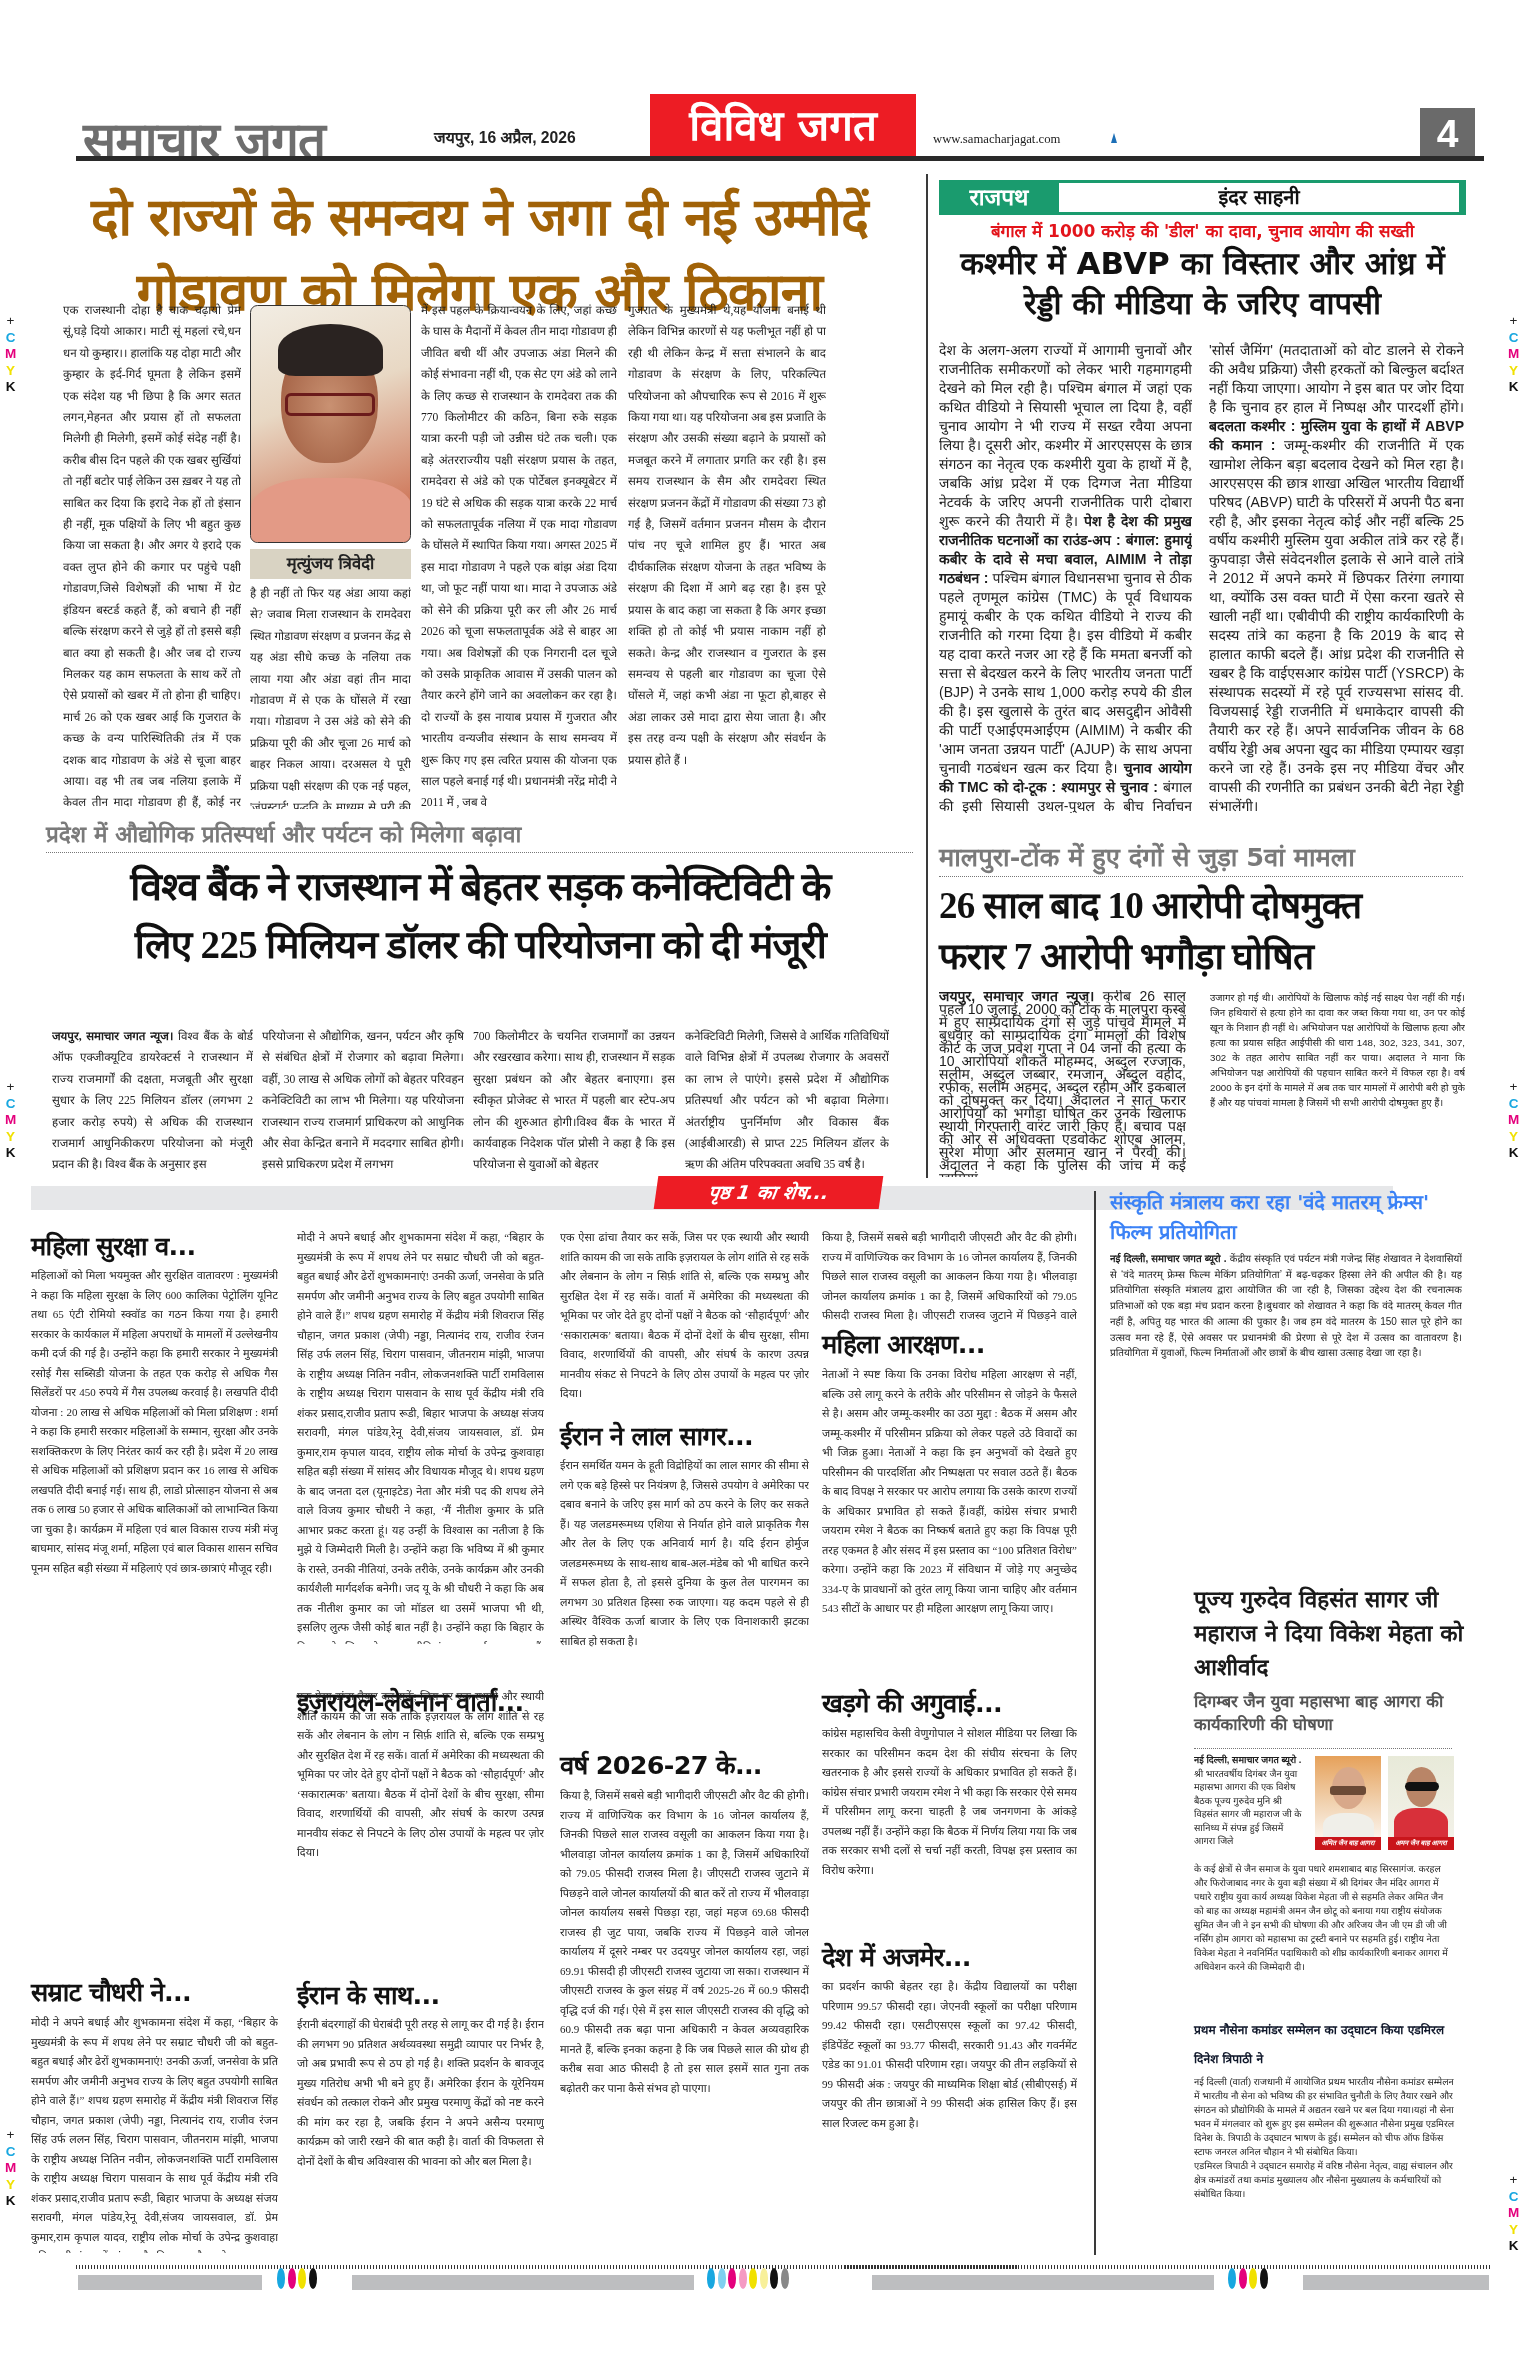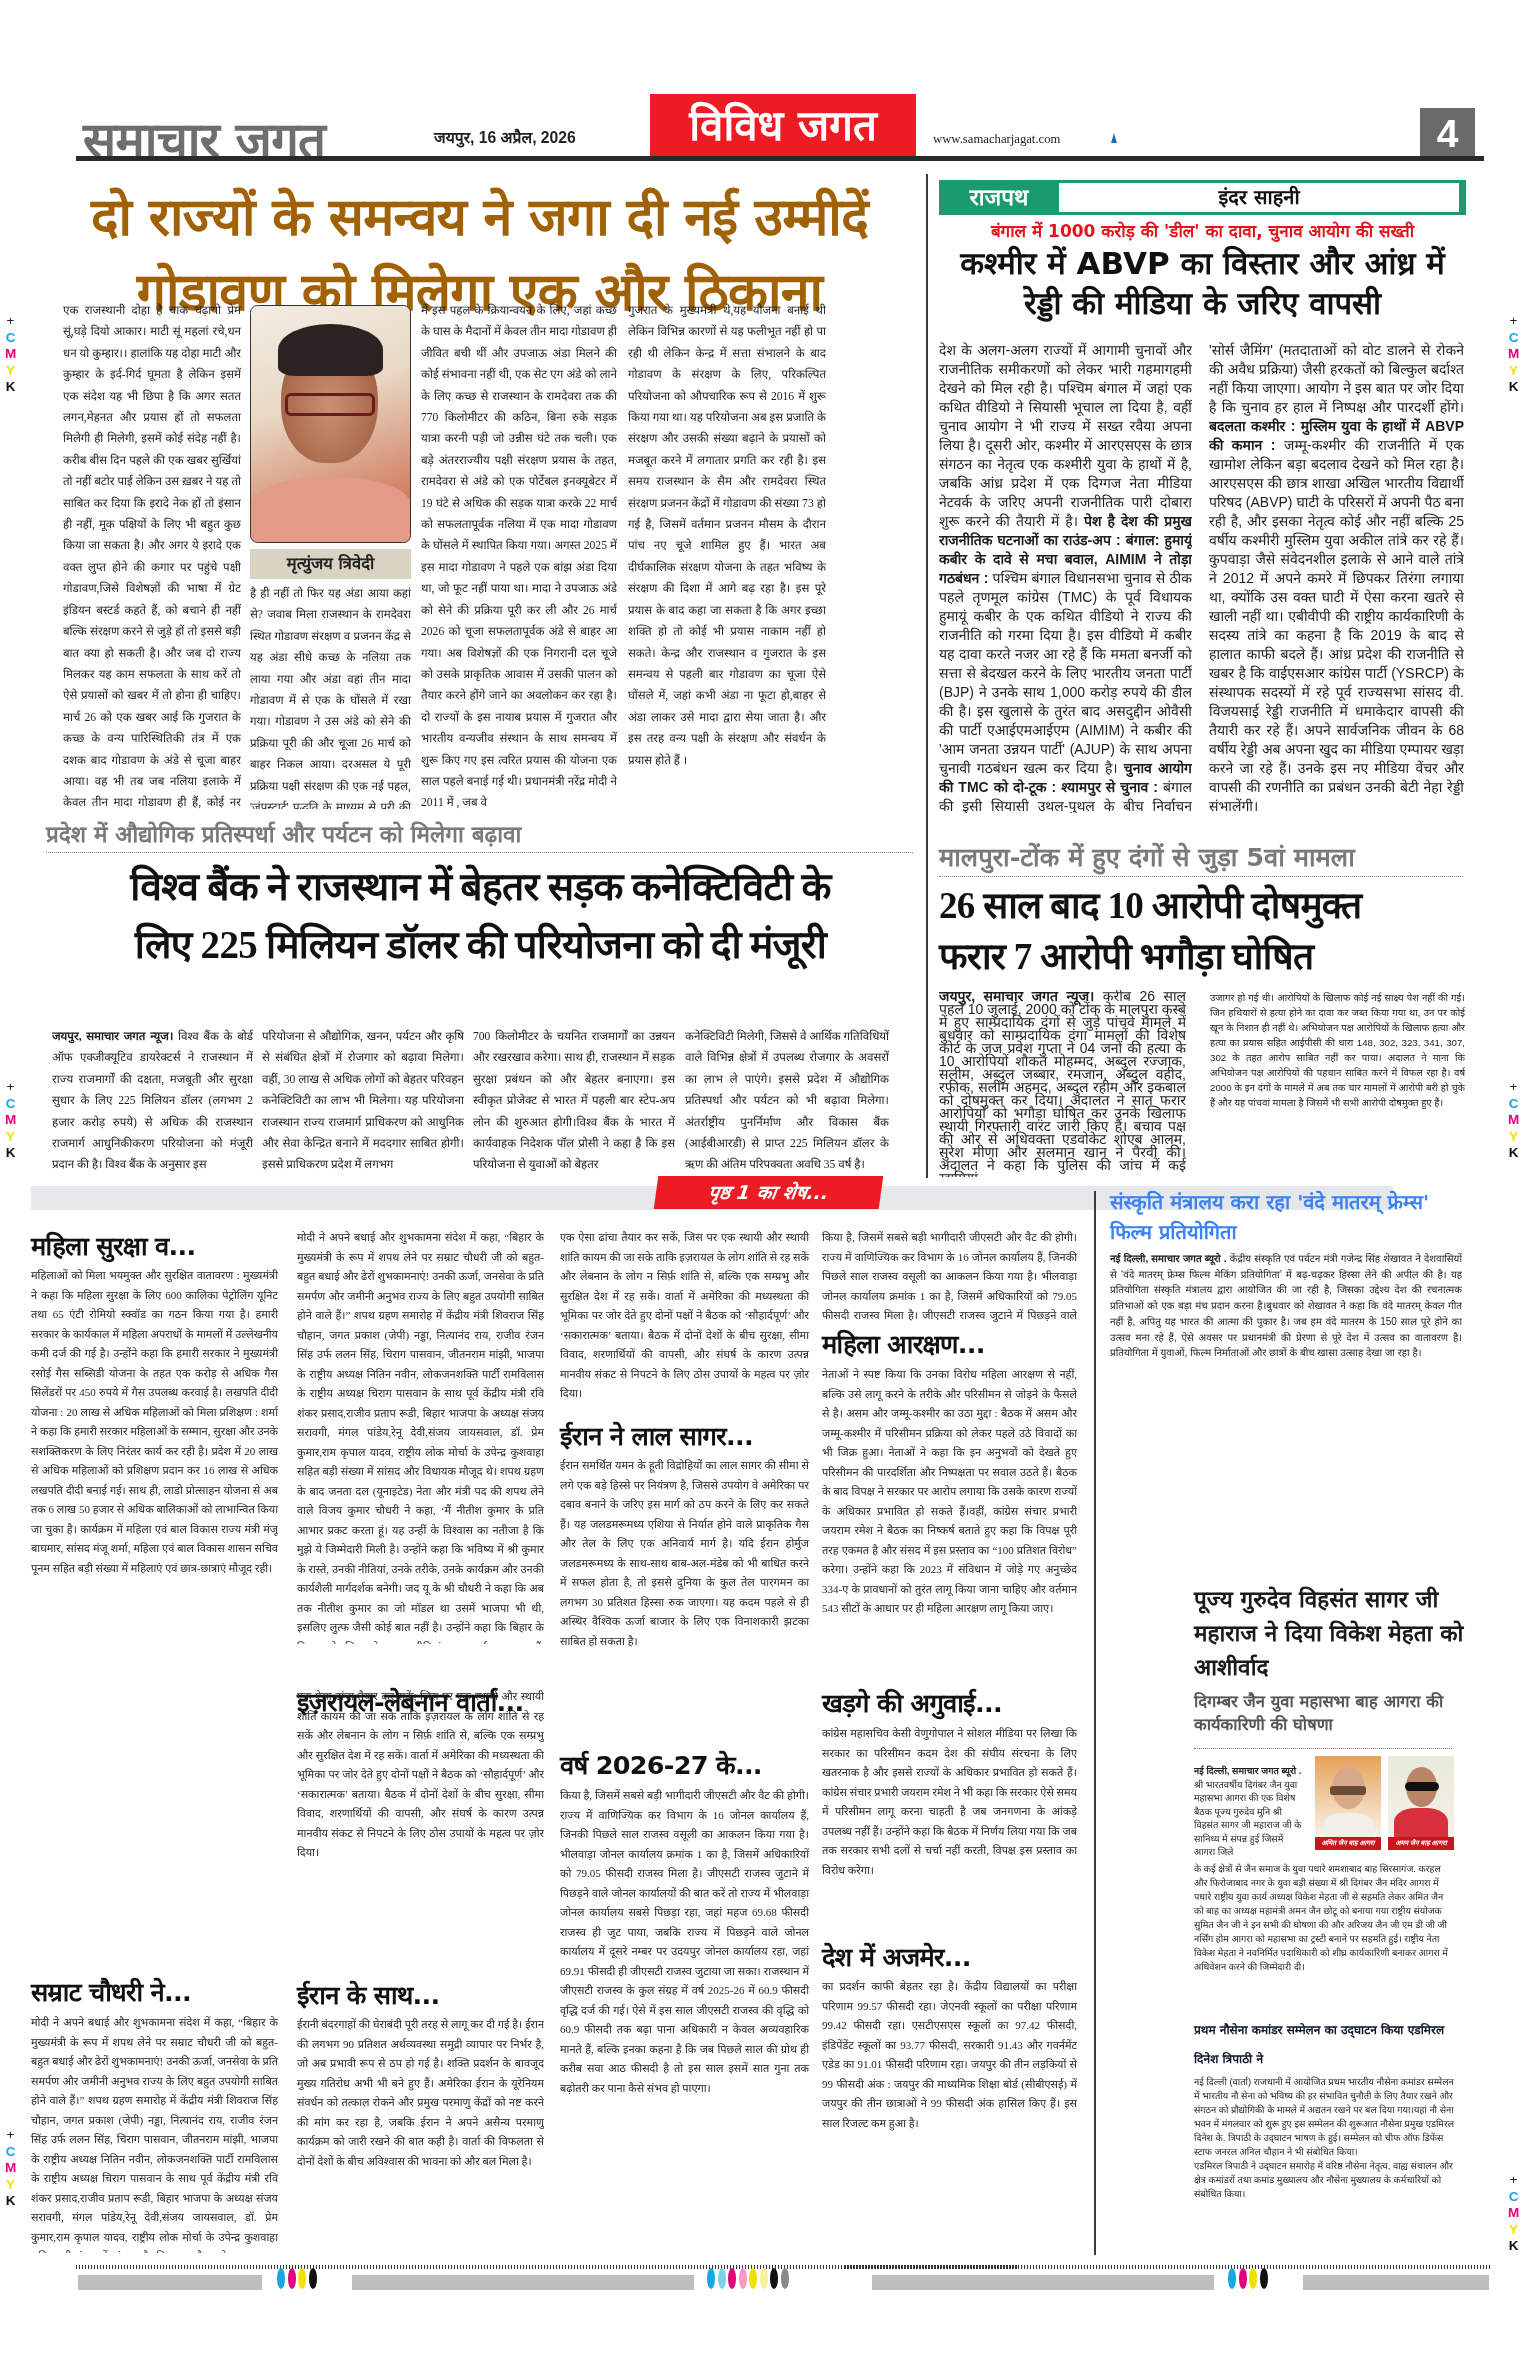--- a/index.html
+++ b/index.html
@@ -178,21 +178,21 @@
 <div class="rail-head" style="left:1110px; top:1187px; width:352px; font-size:20px; line-height:30px; color:#3b82f6;">संस्कृति मंत्रालय करा रहा 'वंदे मातरम् फ्रेम्स' फिल्म प्रतियोगिता</div>
 <div class="col sans" style="left:1110px; top:1251px; width:352px; height:277px; font-size:10px; line-height:15.7px;">
   <b>नई दिल्ली, समाचार जगत ब्यूरो .</b>
   <span>केंद्रीय संस्कृति एवं पर्यटन मंत्री गजेन्द्र सिंह शेखावत ने देशवासियों से ‘वंदे मातरम् फ्रेम्स फिल्म मेकिंग प्रतियोगिता’ में बढ़-चढ़कर हिस्सा लेने की अपील की है। यह प्रतियोगिता संस्कृति मंत्रालय द्वारा आयोजित की जा रही है, जिसका उद्देश्य देश की रचनात्मक प्रतिभाओं को एक बड़ा मंच प्रदान करना है।बुधवार को शेखावत ने कहा कि वंदे मातरम् केवल गीत नहीं है, अपितु यह भारत की आत्मा की पुकार है। जब हम वंदे मातरम के 150 साल पूरे होने का उत्सव मना रहे हैं, ऐसे अवसर पर प्रधानमंत्री की प्रेरणा से पूरे देश में उत्सव का वातावरण है। प्रतियोगिता में युवाओं, फिल्म निर्माताओं और छात्रों के बीच खासा उत्साह देखा जा रहा है।</span>
 </div>
 
 <div class="rail-head" style="left:1194px; top:1582px; width:270px; font-size:22.5px; line-height:34px; color:#1a1a1a;">पूज्य गुरुदेव विहसंत सागर जी महाराज ने दिया विकेश मेहता को आशीर्वाद</div>
 
 <div class="rail-head" style="left:1194px; top:1691px; width:270px; font-size:16.5px; line-height:22.5px; color:#555;">दिगम्बर जैन युवा महासभा बाह आगरा की कार्यकारिणी की घोषणा</div>
 <div class="abs dotted-rule" style="left:1194px; top:1748px; width:258px; border-top-width:0.7px;"></div>
-<div class="col sans" style="left:1194px; top:1753px; width:112px; height:112px; font-size:9.4px; line-height:13.5px; text-align:left;margin-top:11px;">
+<div class="col sans" style="left:1194px; top:1753px; width:112px; height:112px; font-size:9.4px; line-height:13.5px; text-align:left;">
   <b>नई दिल्ली, समाचार जगत ब्यूरो .</b>
   <span>श्री भारतवर्षीय दिगंबर जैन युवा महासभा आगरा की एक विशेष बैठक पूज्य गुरुदेव मुनि श्री विहसंत सागर जी महाराज जी के सानिध्य में संपन्न हुई जिसमें आगरा जिले</span>
 </div>
 <div class="jain-photo" style="left:1315px; top:1756px; background: linear-gradient(180deg,#e6a15a 0%, #f1d2b0 50%, #fff 100%);">
   <div style="position:absolute;left:16.5px;top:10.5px;width:33px;height:42px;border-radius:50%;background:#d8a88a;"></div>
   <div style="position:absolute;left:15px;top:30px;width:36px;height:9px;background:#6b4a36;border-radius:3px;"></div>
   <div style="position:absolute;left:7.5px;top:57px;width:51px;height:30px;background:#f0efe9;border-radius:40% 40% 0 0;"></div>
   <div class="caption">अमित जैन बाह आगरा</div>
 </div>
 <div class="jain-photo" style="left:1388px; top:1756px; background: linear-gradient(180deg,#e8ead9 0%, #f4f2ea 100%);">

